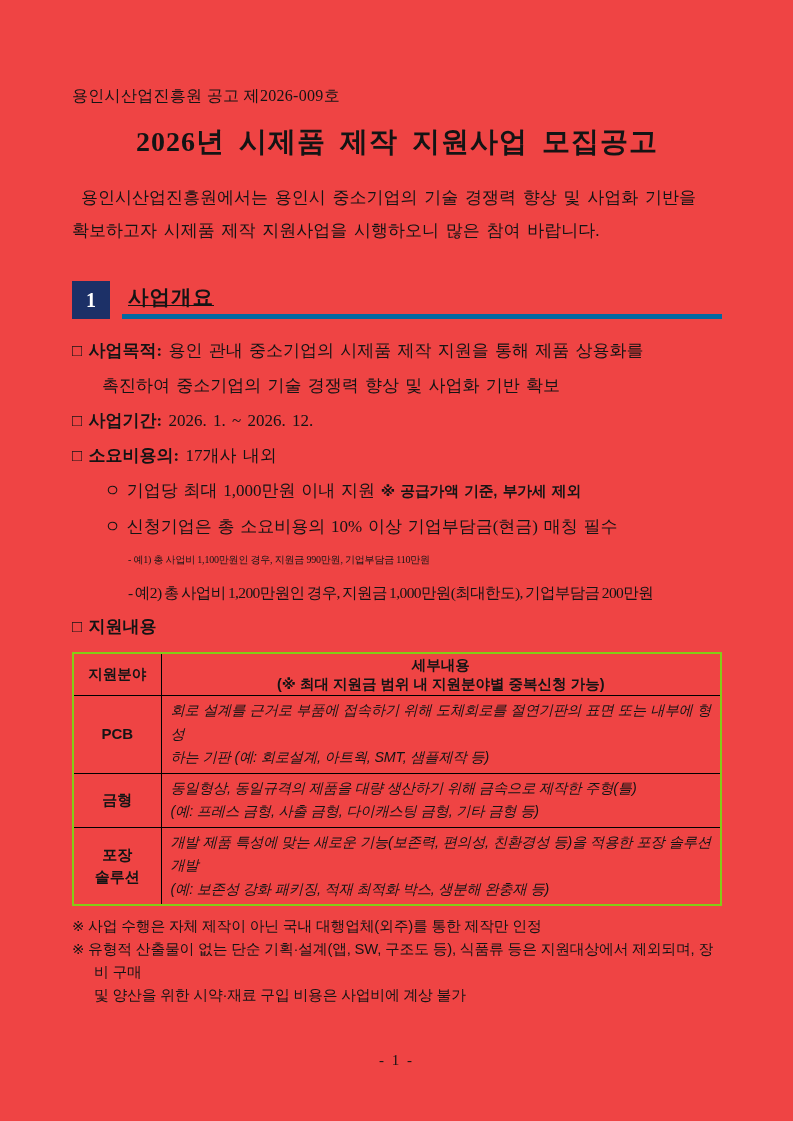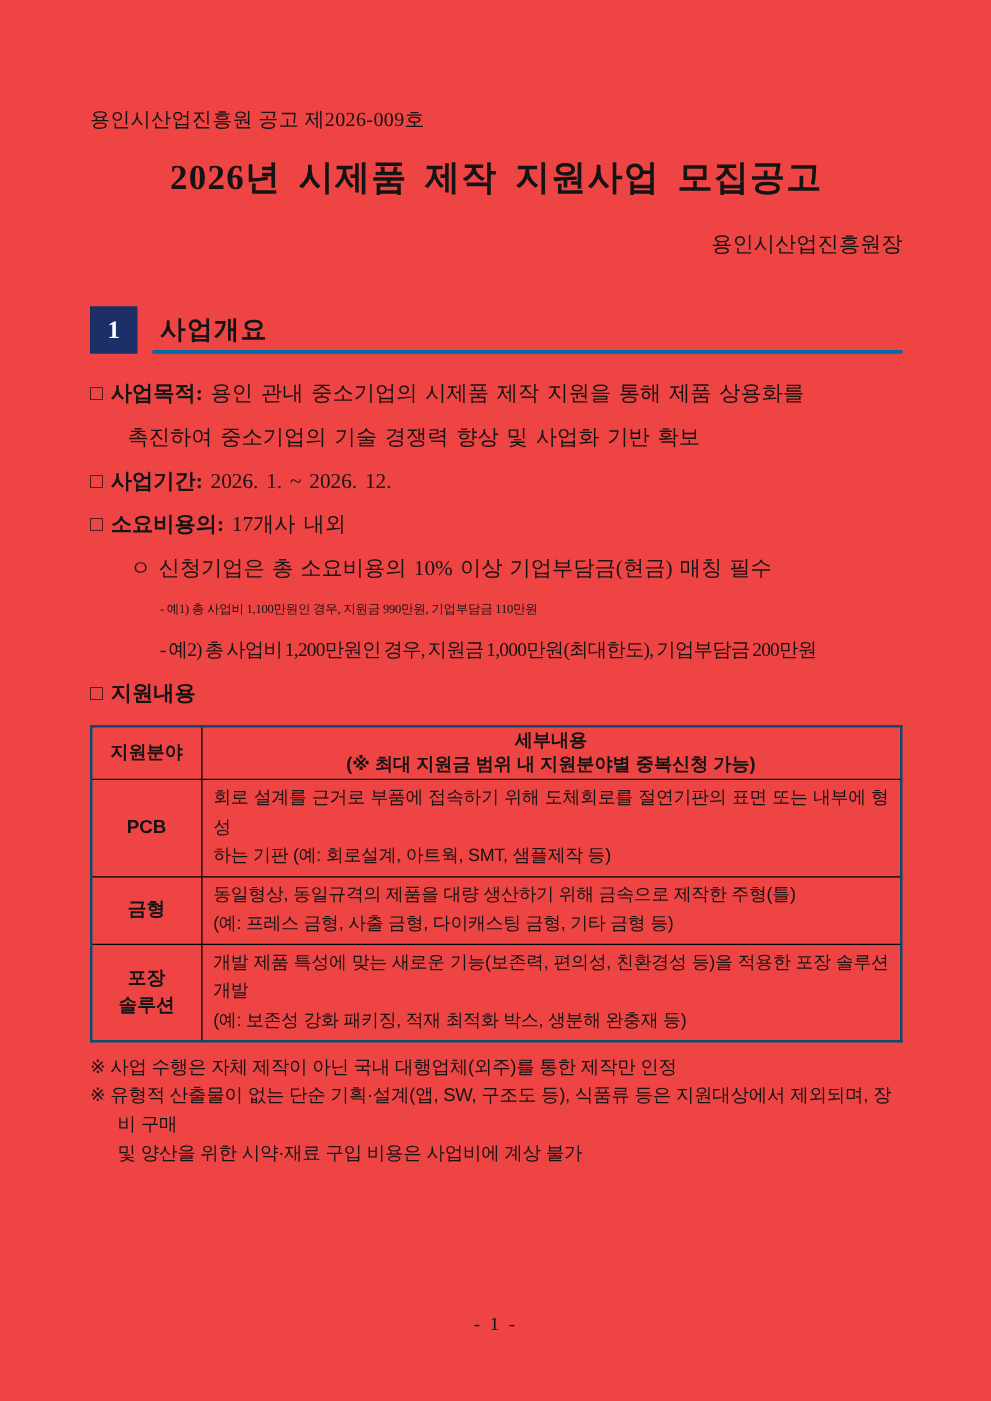--- a/index.html
+++ b/index.html
@@ -23,22 +23,23 @@
     white-space:pre-line;text-indent:9px;word-spacing:2.5px;
   }
   .right-block{text-align:right;font-size:17px;line-height:30px;margin:4px 0 0;}
   .sec-head{display:flex;align-items:flex-end;margin:34px 0 14px;}
   .sec-num{
     width:38px;height:38px;background:#1c3067;color:#ffffff;
     display:flex;align-items:center;justify-content:center;
     font-size:20px;font-weight:bold;flex:0 0 38px;
   }
   .sec-title-wrap{
-    flex:1;margin-left:12px;border-bottom:3px solid #0369a1;
+    flex:1;margin-left:12px;border-bottom:5px solid #0369a1;
     padding:0 0 3px 6px;
+    text-decoration:underline;
   }
   .sec-title{font-size:20.5px;font-weight:bold;letter-spacing:1px;}
   .item{
     font-size:17px;line-height:35px;word-spacing:2px;
     padding-left:30px;text-indent:-30px;
   }
   .item .txt{white-space:pre-line;}
   .item b{font-weight:bold;}
   .sub-item{
     font-size:17px;line-height:35px;word-spacing:1.5px;
@@ -54,32 +55,32 @@
   }
   .ex-item.condensed{font-size:15.5px;letter-spacing:-0.6px;word-spacing:-1px;}
   .support-table{
     width:650px;border-collapse:collapse;margin:8px 0 0;
     font-family:"Liberation Sans","DejaVu Sans",sans-serif;
     table-layout:fixed;
   }
   .support-table th,.support-table td{
     border:1px solid #000;vertical-align:middle;
   }
-  .support-table{border:2px solid #0c4a6e;padding-left:42px;}
+  .support-table{border:2px solid #84cc16;padding-left:42px;}
   .support-table th{
     font-size:14.5px;font-weight:bold;text-align:center;
     line-height:18.5px;padding:2px 4px;
   }
   .support-table td.field{
     font-size:15px;font-weight:bold;text-align:center;
     white-space:pre-line;line-height:22px;padding:4px 2px;
   }
   .support-table td.desc{
     font-size:14.3px;line-height:23.5px;padding:3px 9px;
-    white-space:pre-line;letter-spacing:-0.2px;text-align:justify;
+    white-space:pre-line;letter-spacing:-0.2px;text-align:justify;font-style:italic;
   }
   .footnotes{margin:9px 0 0;}
   .footnote{
     font-family:"Liberation Sans","DejaVu Sans",sans-serif;
     font-size:14.8px;font-weight:normal;line-height:23px;
     padding-left:22px;text-indent:-22px;white-space:pre-line;
     letter-spacing:-0.2px;
   }
   .page-num{
     position:absolute;left:0;right:0;bottom:52px;
@@ -88,23 +89,24 @@
 </style>
 </head>
 <body>
 
 <div class="page">
 
   <div class="notice-no">용인시산업진흥원 공고 제2026-009호</div>
 
   <div class="doc-title">2026년 시제품 제작 지원사업 모집공고</div>
 
+  <p class="intro">용인시산업진흥원에서는 용인시 중소기업의 기술 경쟁력 향상 및 사업화 기반을
+확보하고자 시제품 제작 지원사업을 시행하오니 많은 참여 바랍니다.</p>
 
   <div class="right-block">
-    <div>용인시산업진흥원장</div>
   </div>
 
   <div class="sec-head">
     <div class="sec-num">1</div>
     <div class="sec-title-wrap">
       <span class="sec-title">사업개요</span>
     </div>
   </div>
 
   <div class="item">
@@ -119,20 +121,25 @@
     <b>사업기간:</b>
     <span class="txt">2026. 1. ~ 2026. 12.</span>
   </div>
 
   <div class="item">
     <span>□</span>
     <b>소요비용의:</b>
     <span class="txt">17개사 내외</span>
   </div>
 
+  <div class="sub-item">
+    <span>ㅇ</span>
+    <span>기업당 최대 1,000만원 이내 지원</span>
+    <span class="sub-note">※ 공급가액 기준, 부가세 제외</span>
+  </div>
 
   <div class="sub-item">
     <span>ㅇ</span>
     <span>신청기업은 총 소요비용의 10% 이상 기업부담금(현금) 매칭 필수</span>
   </div>
 
   <div class="ex-item">
     <span>-</span>
     <span>예1) 총 사업비 1,100만원인 경우, 지원금 990만원, 기업부담금 110만원</span>
   </div>

